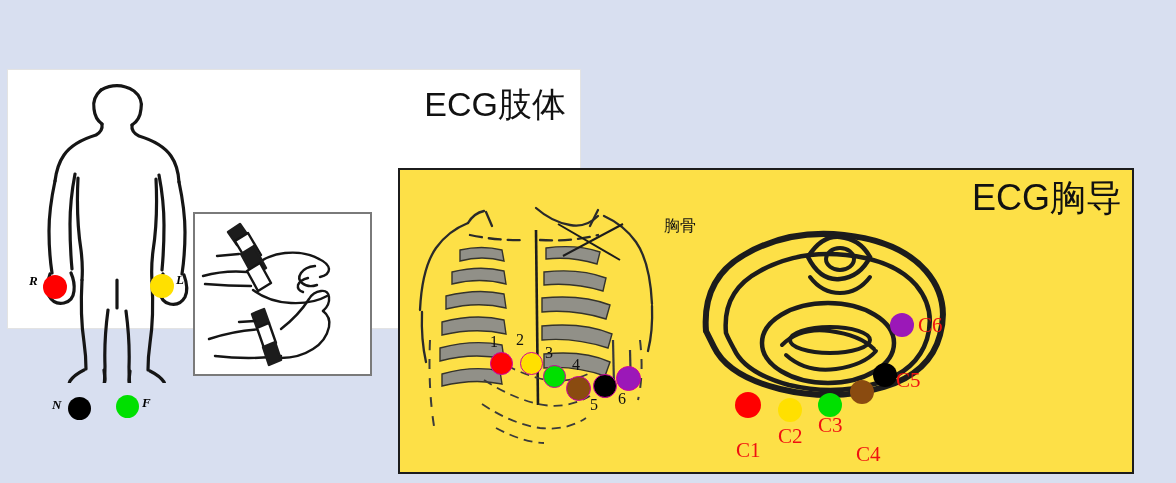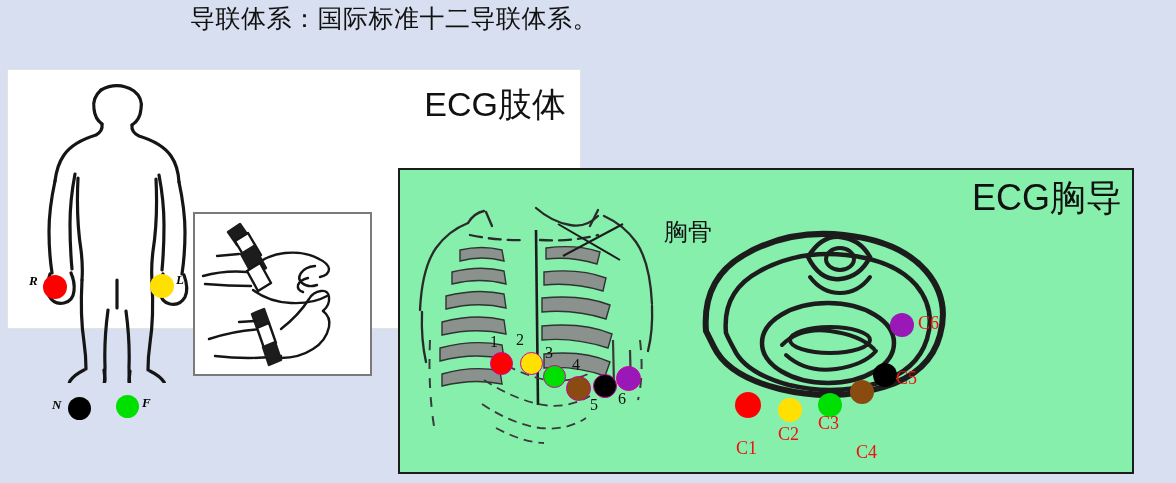--- a/index.html
+++ b/index.html
@@ -41,49 +41,48 @@
   
   #clip-inset{
     position:absolute;left:185px;top:142px;width:175px;height:160px;
     border:2px solid #7a7a7a;background:#fff;
   }
   #clip-inset svg{display:block;}
 
   
   #panel-chest{
     position:absolute;left:398px;top:168px;width:736px;height:306px;
-    background:#86efac;border:2px solid #1c1c1c;
+    background:#fde047;border:2px solid #1c1c1c;
     box-sizing:border-box;
   }
   #chest-title{
     position:absolute;right:10px;top:4px;
     font-size:36px;color:#111;white-space:nowrap;
   }
   #torso-fig{position:absolute;left:8px;top:20px;width:330px;height:280px;}
   #xsec-fig{position:absolute;left:290px;top:45px;width:300px;height:245px;}
 
   .sternum-lbl{
     position:absolute;left:256px;top:26px;
-    font-size:24px;color:#111;white-space:nowrap;
+    font-size:16px;color:#111;white-space:nowrap;
   }
   .cnum{position:absolute;font-family:"Liberation Serif","DejaVu Serif",serif;
         font-size:16px;color:#111;}
   .clabel{position:absolute;font-family:"Liberation Serif","DejaVu Serif",serif;
-          font-size:18px;color:#f01010;white-space:nowrap;}
+          font-size:21px;color:#f01010;white-space:nowrap;}
   #watermark{
     position:absolute;left:640px;top:258px;width:120px;height:34px;
     opacity:.18;font-size:13px;color:#55707a;letter-spacing:1px;
   }
 </style>
 </head>
 <body style="background: rgb(216, 223, 240);">
 
 <div id="slide">
 
-  <div id="title">导联体系：国际标准十二导联体系。</div>
 
   <div id="panel-limb">
 
     <div id="limb-title">ECG肢体</div>
 
     <div id="body-fig">
       <svg width="180" height="305" viewBox="0 0 180 305">
         <g fill="none" stroke="#151515" stroke-width="3.2" stroke-linejoin="round" stroke-linecap="round">
 
           <path d="M73 12 q17 -9 33 1 q9 7 7 18 q-1 11 -9 16"></path>

